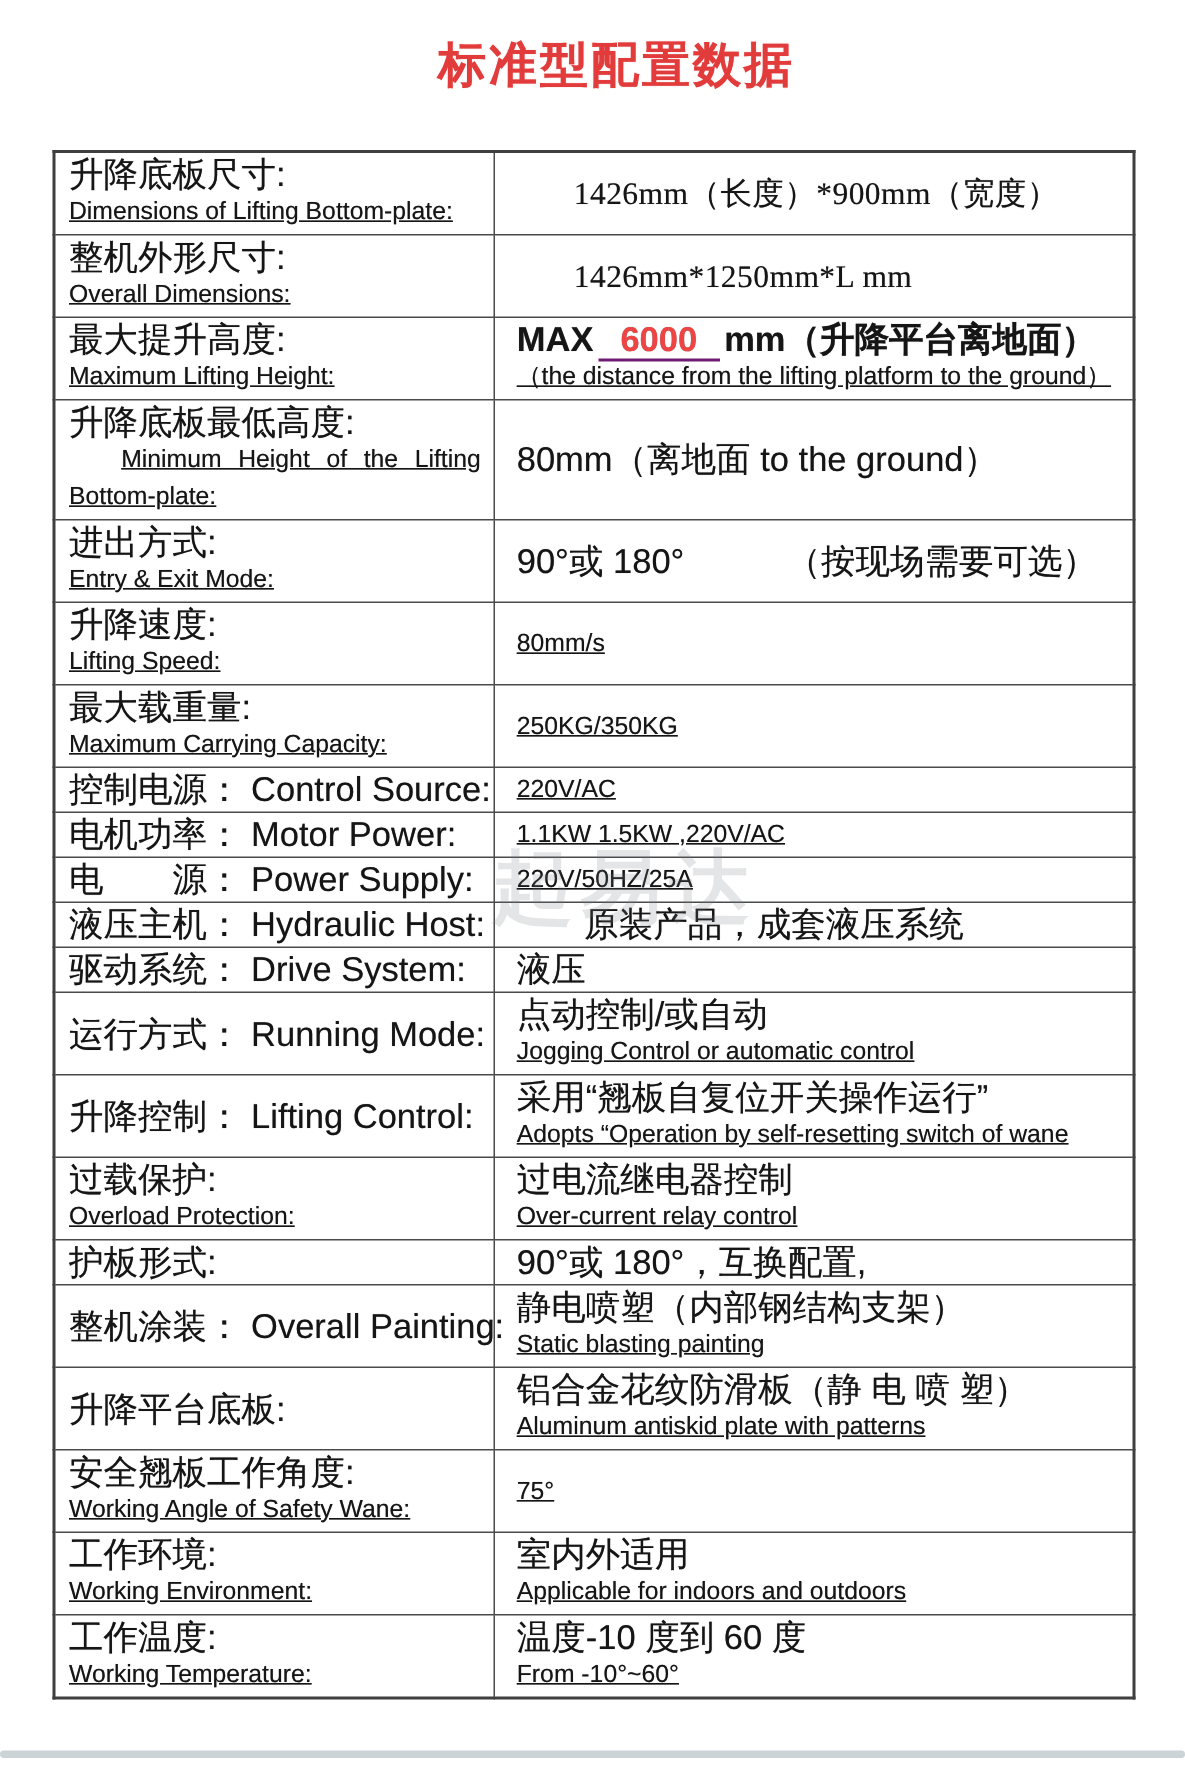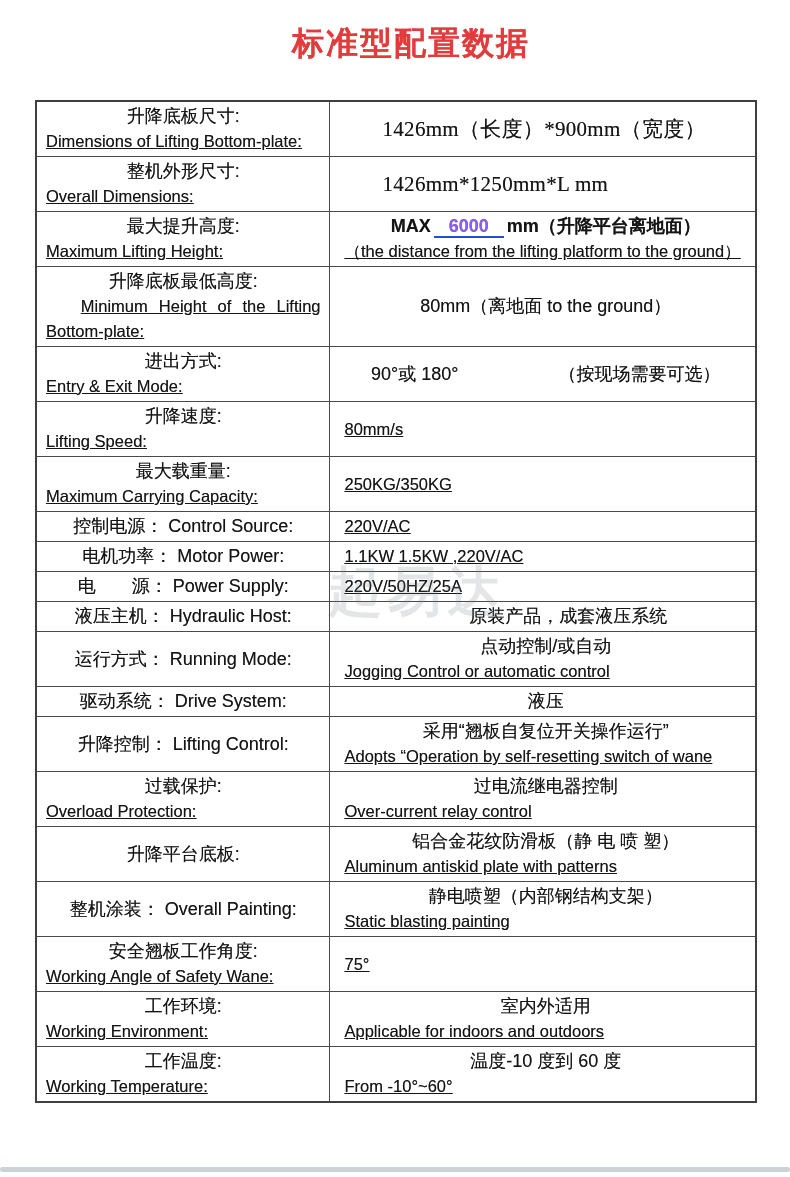--- a/index.html
+++ b/index.html
@@ -31,33 +31,33 @@
     vertical-align:middle;
     padding:2px 8px 2px 9px;
     font-size:17px;
   }
   td.right{padding-left:15px;}
   .line{
     line-height:25px;
     text-shadow:0 0 .5px rgba(0,0,0,.55);
     white-space:nowrap;
   }
-  .zh{font-size:18px;text-align:center;}
+  .zh{font-size:23px;}
   .en{font-size:16.5px;text-decoration:underline;}
   .serif{
     font-family:"Liberation Serif",serif;
     font-size:21px;line-height:30px;letter-spacing:.3px;margin-left:38px;
   }
   .b{font-weight:700;}
   .blank{
-    color:#8b5cf6;
-    border-bottom:2px solid #1d4ed8;
+    color:#ef4444;
+    border-bottom:2px solid #701a75;
     padding:0 15px;margin:0 3px;
   }
-  .gap{margin-left:100px;}
+  .gap{margin-left:68px;}
   .indent{margin-left:45px;}
   .just{word-spacing:6.5px;text-align:right;}
   .watermark{
     position:absolute;left:328px;top:556px;
     font-size:54px;font-weight:700;letter-spacing:5px;
     color:rgba(120,126,130,.20);
     z-index:3;pointer-events:none;
   }
   .page-edge{
     position:absolute;left:0;top:1167px;
@@ -169,70 +169,78 @@
         <tr>
           <td class="left">
             <div class="line zh">液压主机： Hydraulic Host:</div>
           </td>
           <td class="right">
             <div class="line zh indent">原装产品，成套液压系统</div>
           </td>
         </tr>
         <tr>
           <td class="left">
+            <div class="line zh">驱动系统： Drive System:</div>
+          </td>
+          <td class="right">
+            <div class="line zh">液压</div>
+          </td>
+        </tr>
+        <tr>
+          <td class="left">
             <div class="line zh">运行方式： Running Mode:</div>
           </td>
           <td class="right">
             <div class="line zh">点动控制/或自动</div>
             <div class="line en">Jogging Control or automatic control</div>
           </td>
         </tr>
         <tr>
           <td class="left">
-            <div class="line zh">驱动系统： Drive System:</div>
-          </td>
-          <td class="right">
-            <div class="line zh">液压</div>
-          </td>
-        </tr>
-        <tr>
-          <td class="left">
             <div class="line zh">升降控制： Lifting Control:</div>
           </td>
           <td class="right">
             <div class="line zh">采用“翘板自复位开关操作运行”</div>
             <div class="line en">Adopts “Operation by self-resetting switch of wane</div>
           </td>
         </tr>
         <tr>
           <td class="left">
             <div class="line zh">过载保护:</div>
             <div class="line en">Overload Protection:</div>
           </td>
           <td class="right">
             <div class="line zh">过电流继电器控制</div>
             <div class="line en">Over-current relay control</div>
           </td>
         </tr>
         <tr>
           <td class="left">
+            <div class="line zh">护板形式:</div>
+          </td>
+          <td class="right">
+            <div class="line zh">90°或 180°，互换配置,</div>
+          </td>
+        </tr>
+        <tr>
+          <td class="left">
+            <div class="line zh">整机涂装： Overall Painting:</div>
+          </td>
+          <td class="right">
+            <div class="line zh">静电喷塑（内部钢结构支架）</div>
+            <div class="line en">Static blasting painting</div>
+          </td>
+        </tr>
+        <tr>
+          <td class="left">
             <div class="line zh">升降平台底板:</div>
           </td>
           <td class="right">
             <div class="line zh">铝合金花纹防滑板（静 电 喷 塑）</div>
             <div class="line en">Aluminum antiskid plate with patterns</div>
-          </td>
-        </tr>
-        <tr>
-          <td class="left">
-            <div class="line zh">整机涂装： Overall Painting:</div>
-          </td>
-          <td class="right">
-            <div class="line zh">静电喷塑（内部钢结构支架）</div>
-            <div class="line en">Static blasting painting</div>
           </td>
         </tr>
         <tr>
           <td class="left">
             <div class="line zh">安全翘板工作角度:</div>
             <div class="line en">Working Angle of Safety Wane:</div>
           </td>
           <td class="right">
             <div class="line en">75°</div>
           </td>

